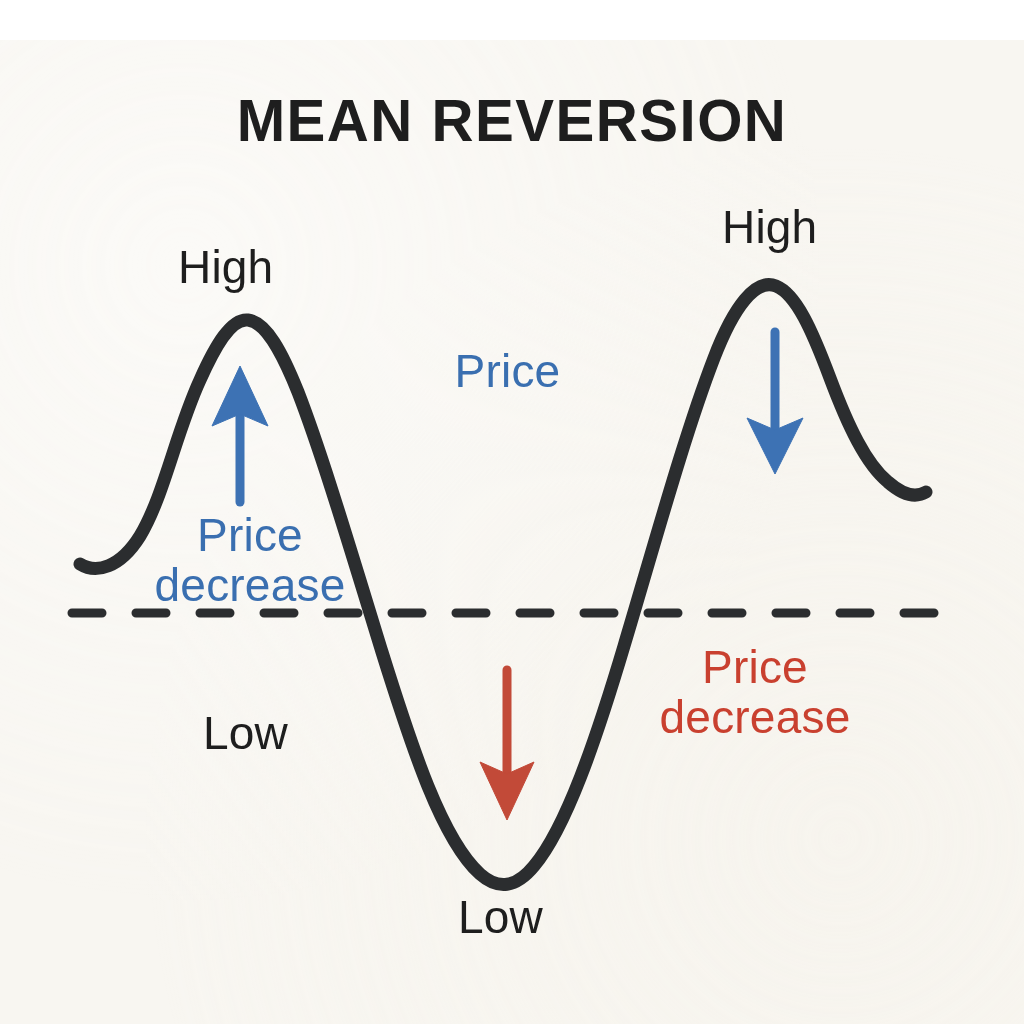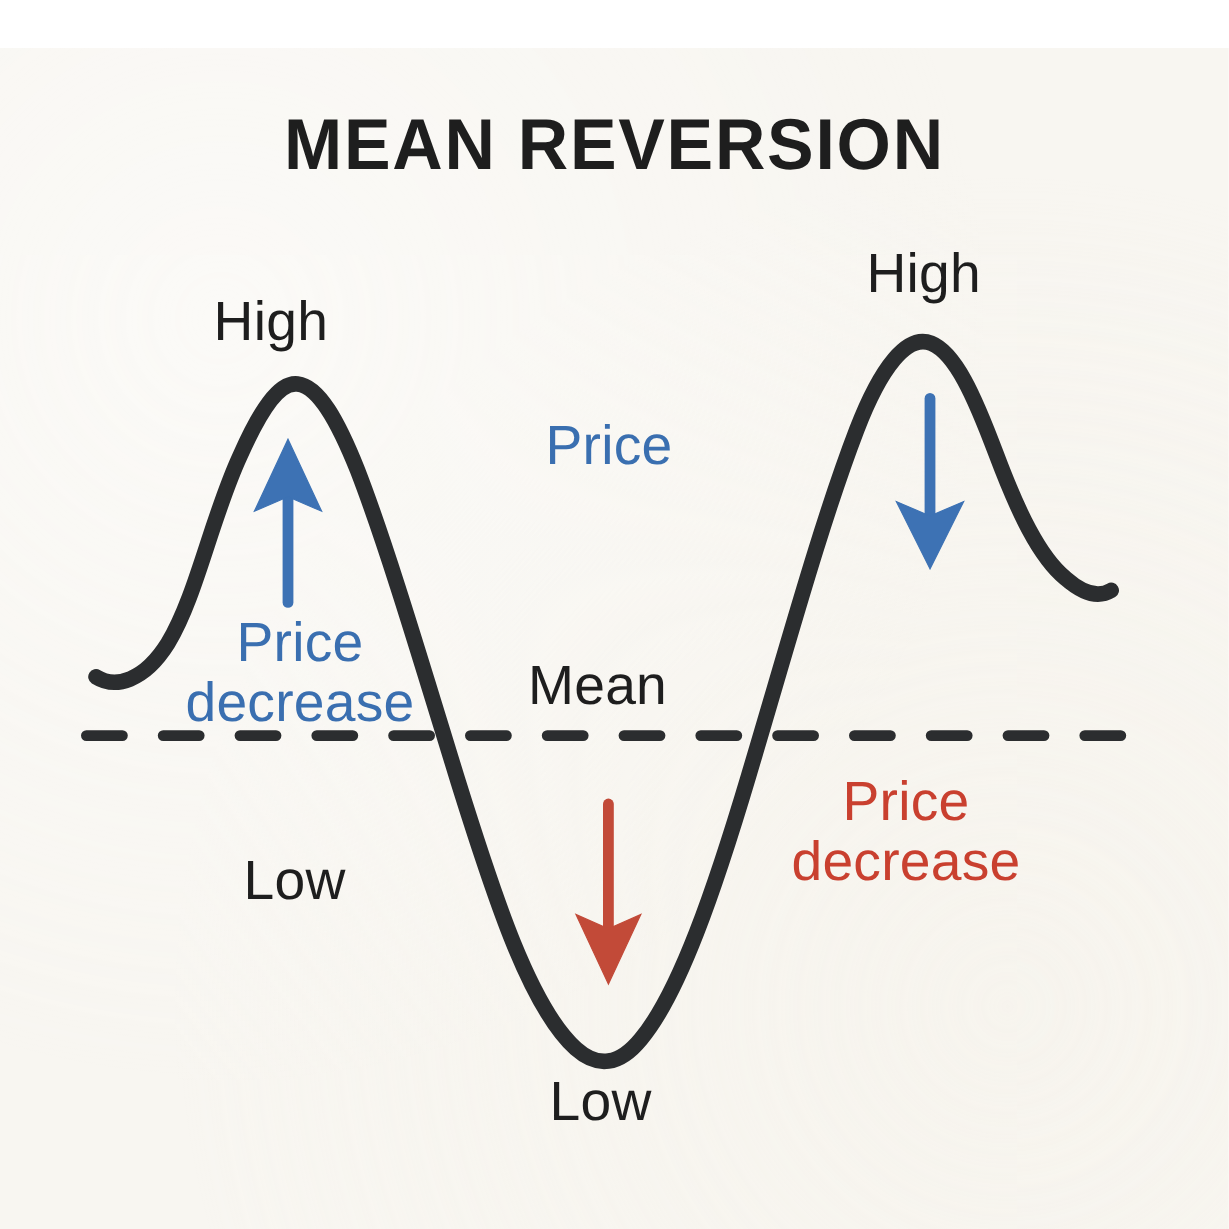--- a/index.html
+++ b/index.html
@@ -125,21 +125,20 @@
   </svg>
 
   <div class="lbl dark-label" id="high-left" style="color: rgb(30, 30, 30);">High</div>
 
   <div class="lbl dark-label" id="high-right" style="color: rgb(30, 30, 30);">High</div>
 
   <div class="lbl dark-label" id="low-left" style="color: rgb(30, 30, 30);">Low</div>
 
   <div class="lbl dark-label" id="low-bottom" style="color: rgb(30, 30, 30);">Low</div>
 
-  <div class="lbl dark-label" id="mean-label" style="color: rgb(30, 30, 30);">Mean</div>
 
   <div class="lbl blue-label" id="price-decrease-left" style="color: rgb(58, 111, 176);">
     <div>Price</div>
     <div>decrease</div>
   </div>
 
   <div class="lbl blue-label" id="price-increase" style="color: rgb(58, 111, 176);">
     <div>Price</div>
   </div>
 

